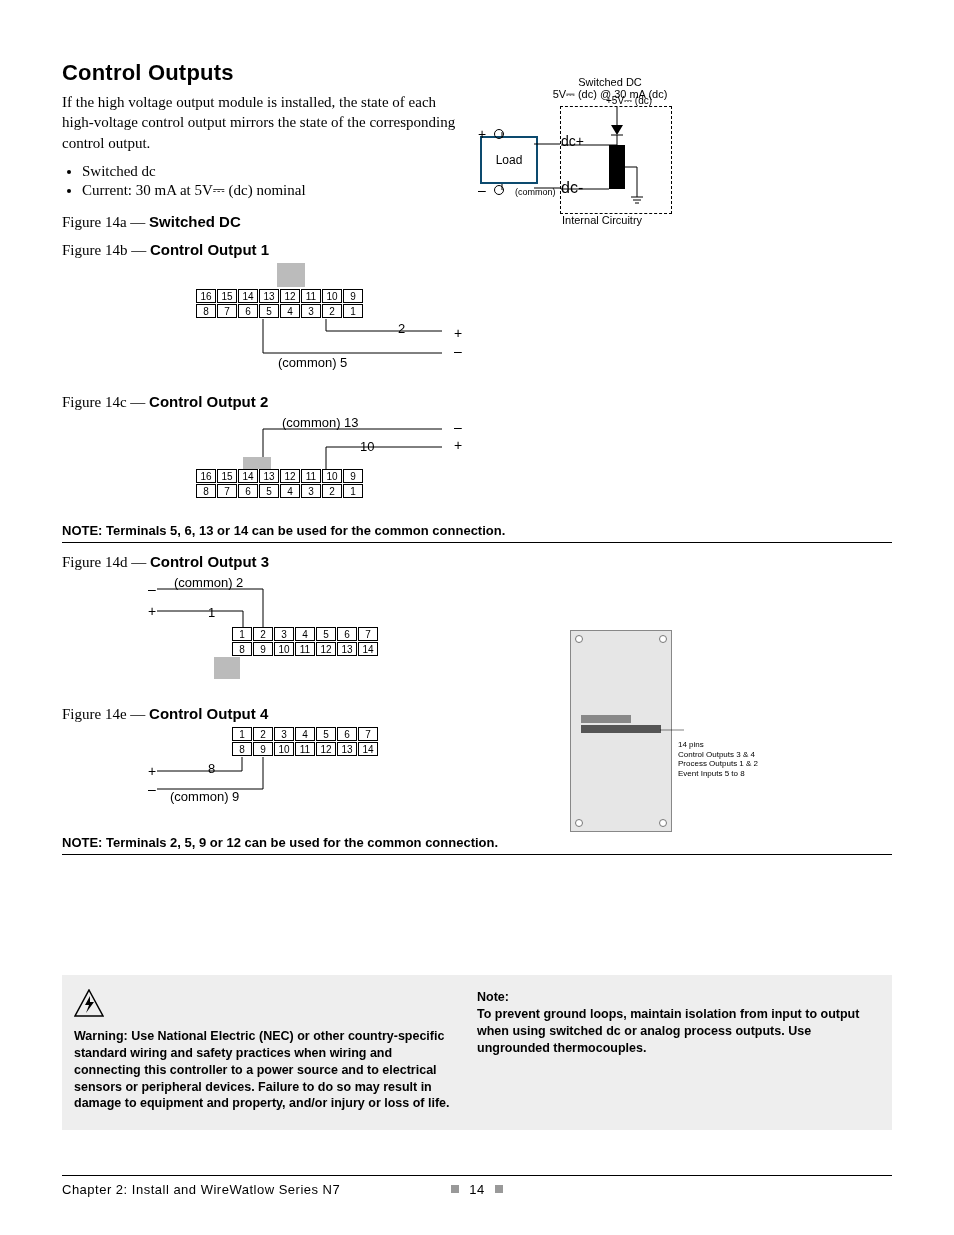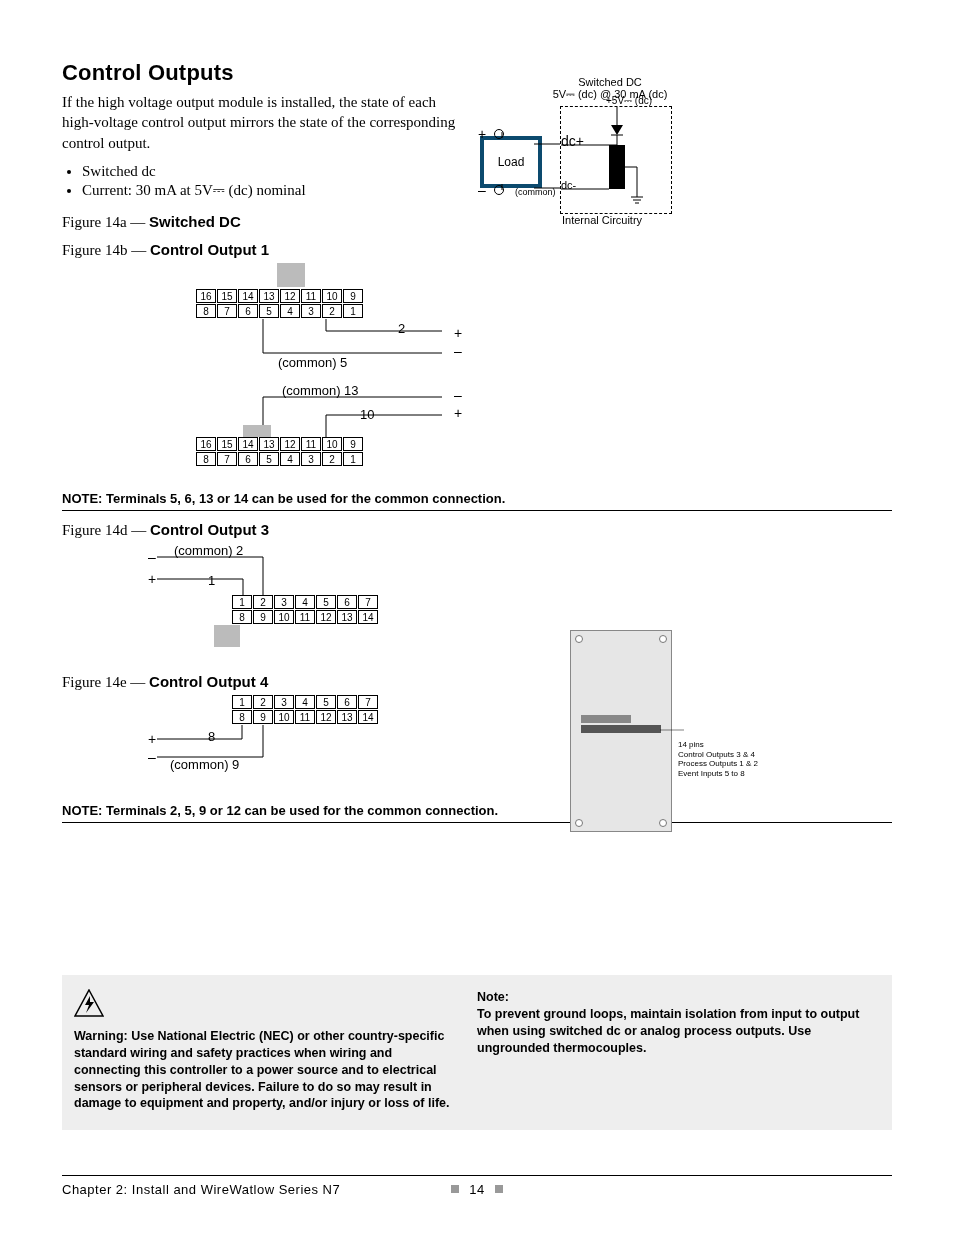--- a/index.html
+++ b/index.html
@@ -84,21 +84,21 @@
     left: 480px;
     width: 210px;
     height: 150px;
     font-family: Arial, sans-serif;
     font-size: 11px;
   }
   .loadbox {
     position: absolute;
     left: 0; top: 58px;
     width: 54px; height: 44px;
-    border: 4px solid #0c4a6e;
+    border: 2px solid #0c4a6e;
     text-align: center;
     line-height: 44px;
     font-size: 12px;
   }
   .dash {
     border: 1px dashed #000;
   }
   
   .board {
     width: 100px;
@@ -211,21 +211,21 @@
         <rect x="48" y="38" width="16" height="44" fill="#000"></rect>
         <line x1="0" y1="82" x2="48" y2="82" stroke="#000" stroke-width="1"></line>
 
         <line x1="76" y1="60" x2="76" y2="90" stroke="#000" stroke-width="1"></line>
         <line x1="70" y1="90" x2="82" y2="90" stroke="#000" stroke-width="1"></line>
         <line x1="72" y1="93" x2="80" y2="93" stroke="#000" stroke-width="1"></line>
         <line x1="74" y1="96" x2="78" y2="96" stroke="#000" stroke-width="1"></line>
         <line x1="64" y1="60" x2="76" y2="60" stroke="#000" stroke-width="1"></line>
       </svg>
       <div style="position:absolute;left:0px;top:26px;font-size:14px;">dc+</div>
-      <div style="position:absolute;left:0px;top:72px;font-size:11px;text-align:center;">dc-</div>
+      <div style="position:absolute;left:0px;top:72px;font-size:16px;text-align:center;">dc-</div>
       <div style="position:absolute;left:-46px;top:80px;font-size:9px;">(common)</div>
     </div>
 
     <svg style="position:absolute;left:0;top:0" width="210" height="150">
       <line x1="22" y1="54" x2="22" y2="60" stroke="#000"></line>
       <line x1="54" y1="66" x2="80" y2="66" stroke="#000"></line>
       <line x1="54" y1="110" x2="80" y2="110" stroke="#000"></line>
       <line x1="22" y1="106" x2="22" y2="112" stroke="#000"></line>
     </svg>
     <div style="position:absolute; left:82px; top:136px; font-size:11px;">Internal Circuitry</div>
@@ -272,20 +272,23 @@
       <line x1="67" y1="30" x2="67" y2="64" stroke="#000"></line>
       <line x1="67" y1="64" x2="246" y2="64" stroke="#000"></line>
     </svg>
     <div style="position:absolute; left:336px; top:58px; font-family:Arial; font-size:13px;">2</div>
     <div style="position:absolute; left:392px; top:62px; font-family:Arial; font-size:14px;">+</div>
     <div style="position:absolute; left:392px; top:80px; font-family:Arial; font-size:14px;">–</div>
     <div style="position:absolute; left:216px; top:92px; font-family:Arial; font-size:13px;">(common) 5</div>
   </div>
 
 
+  <div class="figcap">
+    <span>Figure 14c — </span><span class="bold">Control Output 2</span>
+  </div>
 
   <div style="position:relative; height:100px;">
     <div style="position:absolute; left:220px; top:0; font-family:Arial; font-size:13px;">(common) 13</div>
     <svg style="position:absolute;left:134px;top:0" width="270" height="60">
       <line x1="67" y1="54" x2="67" y2="14" stroke="#000"></line>
       <line x1="67" y1="14" x2="246" y2="14" stroke="#000"></line>
       <line x1="130" y1="54" x2="130" y2="32" stroke="#000"></line>
       <line x1="130" y1="32" x2="246" y2="32" stroke="#000"></line>
     </svg>
     <div style="position:absolute; left:298px; top:24px; font-family:Arial; font-size:13px;">10</div>

